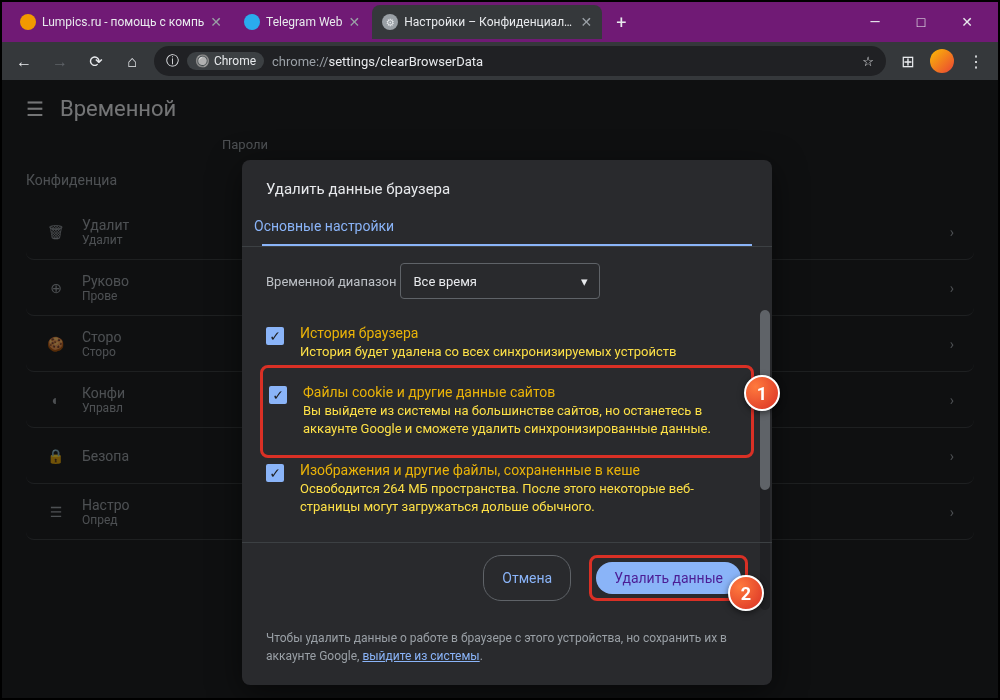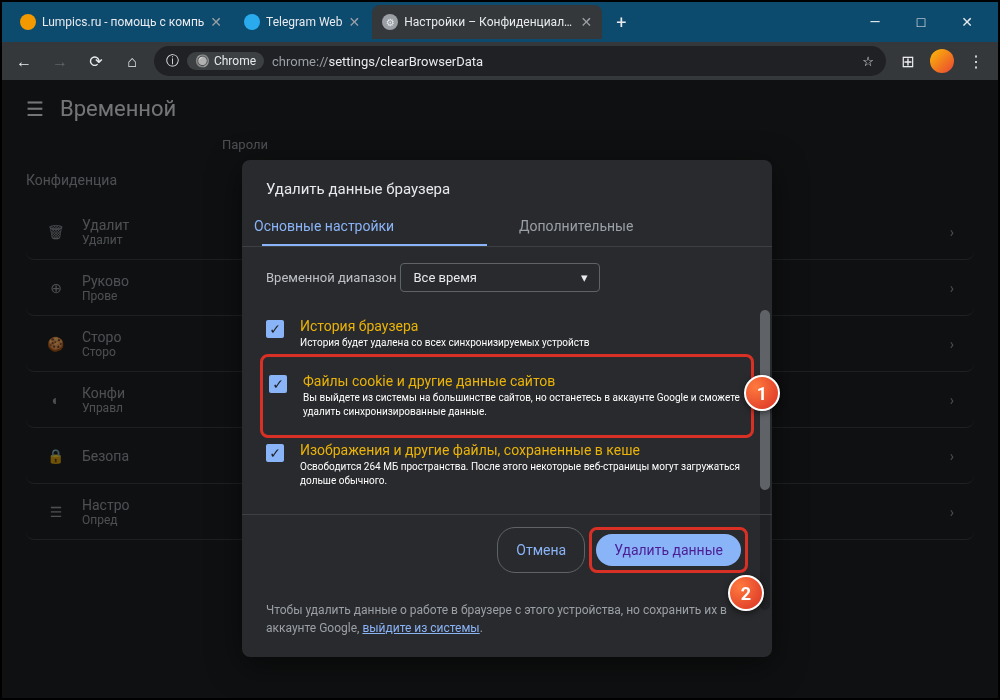--- a/index.html
+++ b/index.html
@@ -1,17 +1,17 @@
 <!DOCTYPE html>
 <html><head>
 <meta charset="utf-8">
 <style>
 *{margin:0;padding:0;box-sizing:border-box;font-family:Roboto,Arial,sans-serif}
 body{background:#1a1c1e;width:1000px;height:700px;overflow:hidden;position:relative;border:2px solid #000}
-.titlebar{height:40px;background:#0c4a6e;display:flex;align-items:center;padding:13px 8px}
+.titlebar{height:40px;background:#701a75;display:flex;align-items:center;padding:13px 8px}
 .tab{height:34px;background:#35383b;border-radius:8px 8px 0 0;display:flex;align-items:center;padding:0 10px;margin-right:2px;min-width:0;max-width:230px;color:#e8eaed;font-size:12px;gap:6px;position:relative}
 .tab.inactive{background:transparent}
 .tab .favicon{width:16px;height:16px;border-radius:50%;flex-shrink:0}
 .tab .label{overflow:hidden;white-space:nowrap;text-overflow:ellipsis;flex:1}
 .tab .close{color:#9aa0a6;font-size:14px;flex-shrink:0}
 .newtab{color:#e8eaed;font-size:18px;padding:0 12px;cursor:pointer}
 .wincontrols{margin-left:auto;display:flex}
 .wincontrols div{width:46px;height:40px;display:flex;align-items:center;justify-content:center;color:#e8eaed;font-size:14px}
 .toolbar{height:38px;background:#35383b;display:flex;align-items:center;padding:0 8px;gap:8px}
 .navbtn{width:28px;height:28px;display:flex;align-items:center;justify-content:center;color:#e8eaed;border-radius:50%}
@@ -32,27 +32,27 @@
 .bgitem .arrow{margin-left:auto;color:#9aa0a6}
 .dimmer{position:absolute;top:0;left:0;right:0;bottom:0;background:rgba(0,0,0,.5)}
 .dialog{position:absolute;top:80px;left:240px;width:530px;background:#292a2d;border-radius:8px;box-shadow:0 8px 32px rgba(0,0,0,.5);color:#e8eaed}
 .dtitle{padding:20px 24px 8px;font-size:15px;color:#e8eaed}
 .tabs{display:flex;border-bottom:1px solid #3c4043}
 .dtab{flex:1;text-align:left;padding:12px;font-size:14px;color:#9aa0a6;cursor:pointer;position:relative}
 .dtab.active{color:#8ab4f8}
 .dtab.active::after{content:"";position:absolute;bottom:0;left:20px;right:20px;height:2px;background:#8ab4f8}
 .dbody{padding:16px 24px;max-height:330px;overflow-y:auto;position:relative}
 .timerow{display:flex;align-items:center;gap:4px;margin-bottom:16px;font-size:13px;color:#bdc1c6}
-.select{flex:0 0 200px;height:29px;border:1px solid #5f6368;border-radius:4px;display:flex;align-items:center;padding:0 12px;justify-content:space-between;color:#e8eaed;font-size:13px}
+.select{flex:0 0 200px;height:36px;border:1px solid #5f6368;border-radius:4px;display:flex;align-items:center;padding:0 12px;justify-content:space-between;color:#e8eaed;font-size:13px}
 .checkrow{display:flex;gap:16px;padding:10px 0;align-items:flex-start}
 .checkbox{width:18px;height:18px;background:#8ab4f8;border-radius:2px;flex-shrink:0;display:flex;align-items:center;justify-content:center;color:#202124;font-size:14px;margin-top:2px}
 .checktext .title{font-size:14px;color:#eab308;margin-bottom:2px}
-.checktext .desc{font-size:10px;color:#ffffff;line-height:1.4}
+.checktext .desc{font-size:13px;color:#fde047;line-height:1.4}
 .highlight1{border:3px solid #d93025;border-radius:8px;padding:6px;margin:-6px}
-.dfooter{padding:12px 24px 16px;display:flex;justify-content:flex-end;gap:4px;border-top:1px solid #3c4043;position:relative}
+.dfooter{padding:12px 24px 16px;display:flex;justify-content:flex-end;gap:18px;border-top:1px solid #3c4043;position:relative}
 .btn{padding:8px 18px;border-radius:18px;font-size:14px;cursor:pointer;border:1px solid #5f6368;background:transparent;color:#8ab4f8}
 .btn.primary{background:#8ab4f8;color:#4c1d95;border:none}
 .highlight2{border:3px solid #d93025;border-radius:8px;padding:4px}
 .dnote{padding:12px 24px 20px;font-size:12px;color:#9aa0a6;line-height:1.5}
 .dnote a{color:#8ab4f8;text-decoration:underline}
 .callout{position:absolute;width:36px;height:36px;border-radius:50%;background:radial-gradient(circle at 30% 30%,#ff7a3d,#d93025);border:2px solid #fff;display:flex;align-items:center;justify-content:center;color:#fff;font-weight:bold;font-size:18px;box-shadow:0 2px 6px rgba(0,0,0,.5)}
 .scrollbar{position:absolute;right:2px;top:150px;width:10px;height:300px;background:#202124;border-radius:5px}
 .scrollthumb{position:absolute;right:2px;top:150px;width:10px;height:180px;background:#5f6368;border-radius:5px}
 </style>
 </head>
@@ -154,21 +154,20 @@
         <span class="arrow">›</span>
       </div>
   </div>
 
   <div class="dimmer"></div>
 
   <div class="dialog">
     <div class="dtitle">Удалить данные браузера</div>
     <div class="tabs">
       <div class="dtab active">Основные настройки</div>
-      <div class="dtab">Дополнительные</div>
     </div>
     <div class="dbody">
       <div class="timerow">
         <span>Временной диапазон</span>
         <div class="select">
           <span>Все время</span>
           <span>▾</span>
         </div>
       </div>
       <div class="checkrow">

